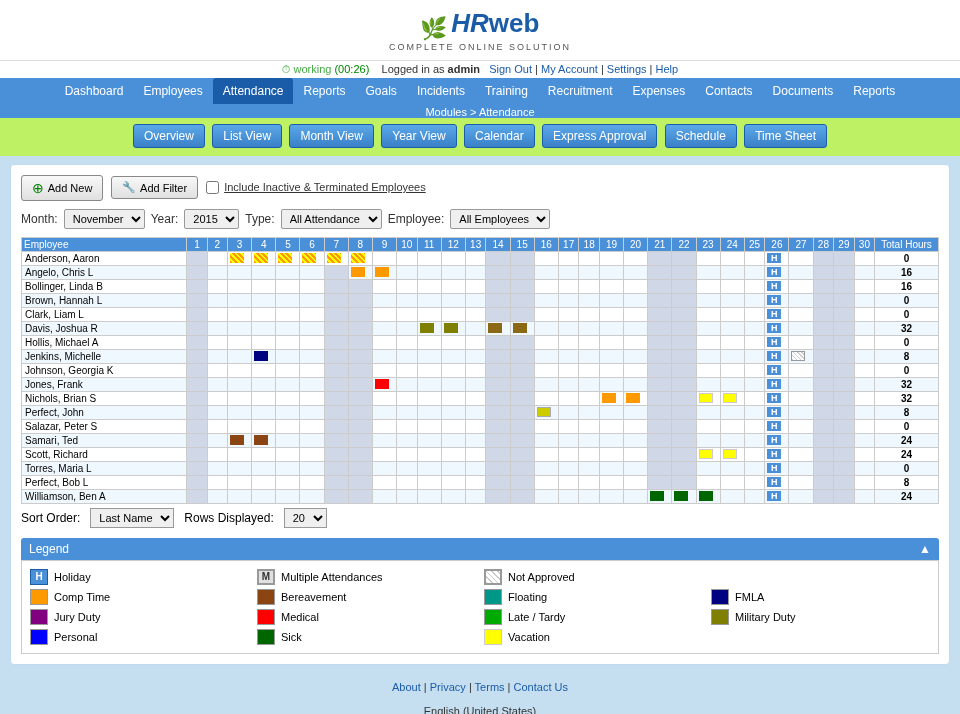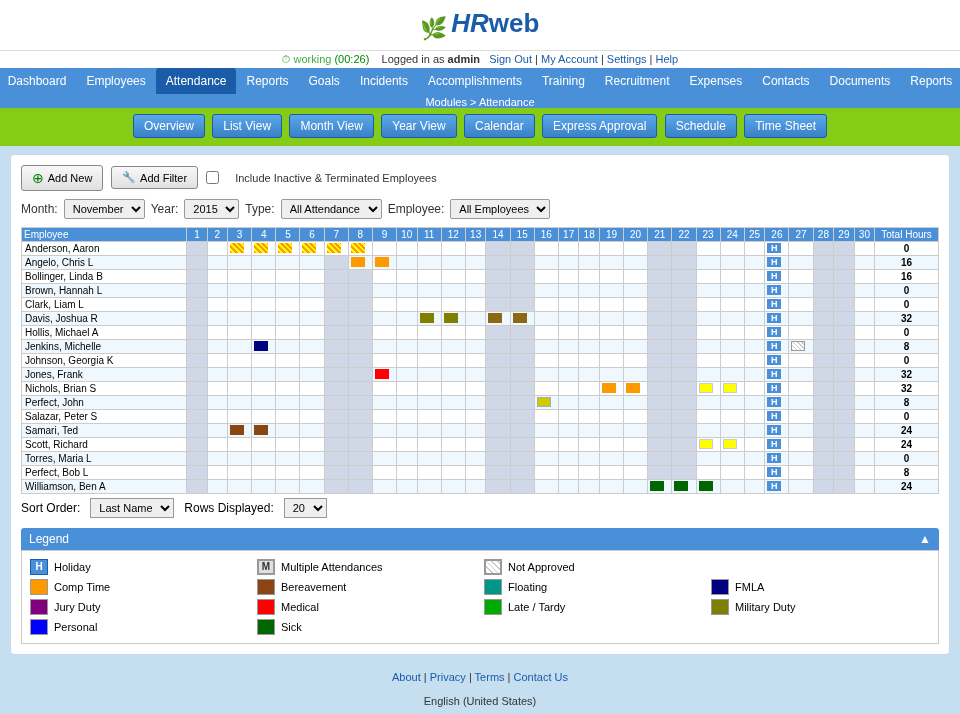--- a/index.html
+++ b/index.html
@@ -20,21 +20,21 @@
     
     .nav-bar { background: #4a90d9; padding: 0; display: flex; justify-content: center; }
     .nav-bar a { display: inline-block; padding: 6px 10px; color: #fff; text-decoration: none; font-size: 12px; }
     .nav-bar a.active { background: #1a5ca8; border-radius: 3px 3px 0 0; }
     
     
     .sub-nav { background: #4a90d9; text-align: center; padding: 2px 0 0; font-size: 11px; color: #fff; }
     .sub-nav a { color: #fff; text-decoration: none; }
     
     
-    .btn-bar { background: #84cc16; text-align: center; padding: 4px 0 6px; }
+    .btn-bar { background: #bef264; text-align: center; padding: 4px 0 6px; }
     .btn-bar button { margin: 2px 2px; padding: 4px 10px; font-size: 12px; border: 1px solid #1a5ca8; border-radius: 3px; cursor: pointer; background: linear-gradient(to bottom, #5ba8e8, #3a80c8); color: #fff; }
     
     
     .main-content { margin: 8px 10px; background: #fff; border: 1px solid #c0d8f0; border-radius: 4px; padding: 10px; }
     
     
     .toolbar { display: flex; align-items: center; gap: 8px; margin-bottom: 8px; }
     .toolbar button { padding: 4px 10px; font-size: 11px; border: 1px solid #888; border-radius: 3px; cursor: pointer; display: flex; align-items: center; gap: 4px; }
     .btn-add { background: linear-gradient(to bottom, #f8f8f8, #e0e0e0); }
     .btn-filter { background: linear-gradient(to bottom, #f8f8f8, #e0e0e0); }
@@ -89,20 +89,21 @@
     .footer a { color: #1a5ca8; text-decoration: none; }
   </style>
 </head>
 <body>
 
 <div class="top-header">
   <div class="logo-area">
     <span class="logo-icon">🌿</span>
     <span style="font-size:26px; font-weight:bold; color:#1a5ca8; font-style:italic;">HR<em style="font-style:normal;">web</em></span>
     <br>
+    <span class="logo-tagline">COMPLETE  ONLINE  SOLUTION</span>
   </div>
 </div>
 
 <div class="status-bar">
   <span style="color:#4a4;">⏱</span>
   <span class="working">working</span>
   <span class="timer">(00:26)</span>
   &nbsp;&nbsp;
   <span>Logged in as</span>
   <strong>admin</strong>
@@ -113,21 +114,20 @@
   <a href="#">Help</a>
 </div>
 
 <div class="nav-bar">
   <a href="#">Dashboard</a>
   <a href="#">Employees</a>
   <a href="#" class="active">Attendance</a>
   <a href="#">Reports</a>
   <a href="#">Goals</a>
   <a href="#">Incidents</a>
-  <a href="#">Accomplishments</a>
   <a href="#">Training</a>
   <a href="#">Recruitment</a>
   <a href="#">Expenses</a>
   <a href="#">Contacts</a>
   <a href="#">Documents</a>
   <a href="#">Reports</a>
 </div>
 
 <div class="sub-nav">
   <a href="#">Modules</a>
@@ -150,21 +150,21 @@
 
   <div class="toolbar">
     <button class="btn-add">
       <span style="color:green;font-size:14px;">⊕</span>
       <span>Add New</span>
     </button>
     <button class="btn-filter">
       <span>🔧</span>
       <span>Add Filter</span>
     </button>
-    <label style="display:flex;align-items:flex-end;gap:16px;font-size:11px;">
+    <label style="display:flex;align-items:flex-start;gap:5px;font-size:11px;text-decoration:underline;">
       <input type="checkbox" style="">
       <span>Include Inactive &amp; Terminated Employees</span>
     </label>
   </div>
 
   <div class="filter-row">
     <label>Month:</label>
     <select>
       <option>November</option>
     </select>
@@ -1000,20 +1000,24 @@
         </div>
 
         <div class="legend-item">
           <div class="legend-box personal"></div>
           <span>Personal</span>
         </div>
         <div class="legend-item">
           <div class="legend-box sick"></div>
           <span>Sick</span>
         </div>
+        <div class="legend-item">
+          <div class="legend-box vacation"></div>
+          <span>Vacation</span>
+        </div>
         <div class="legend-item"></div>
       </div>
     </div>
   </div>
 
 </div>
 
 <div class="footer">
   <a href="#">About</a> |
   <a href="#">Privacy</a> |

